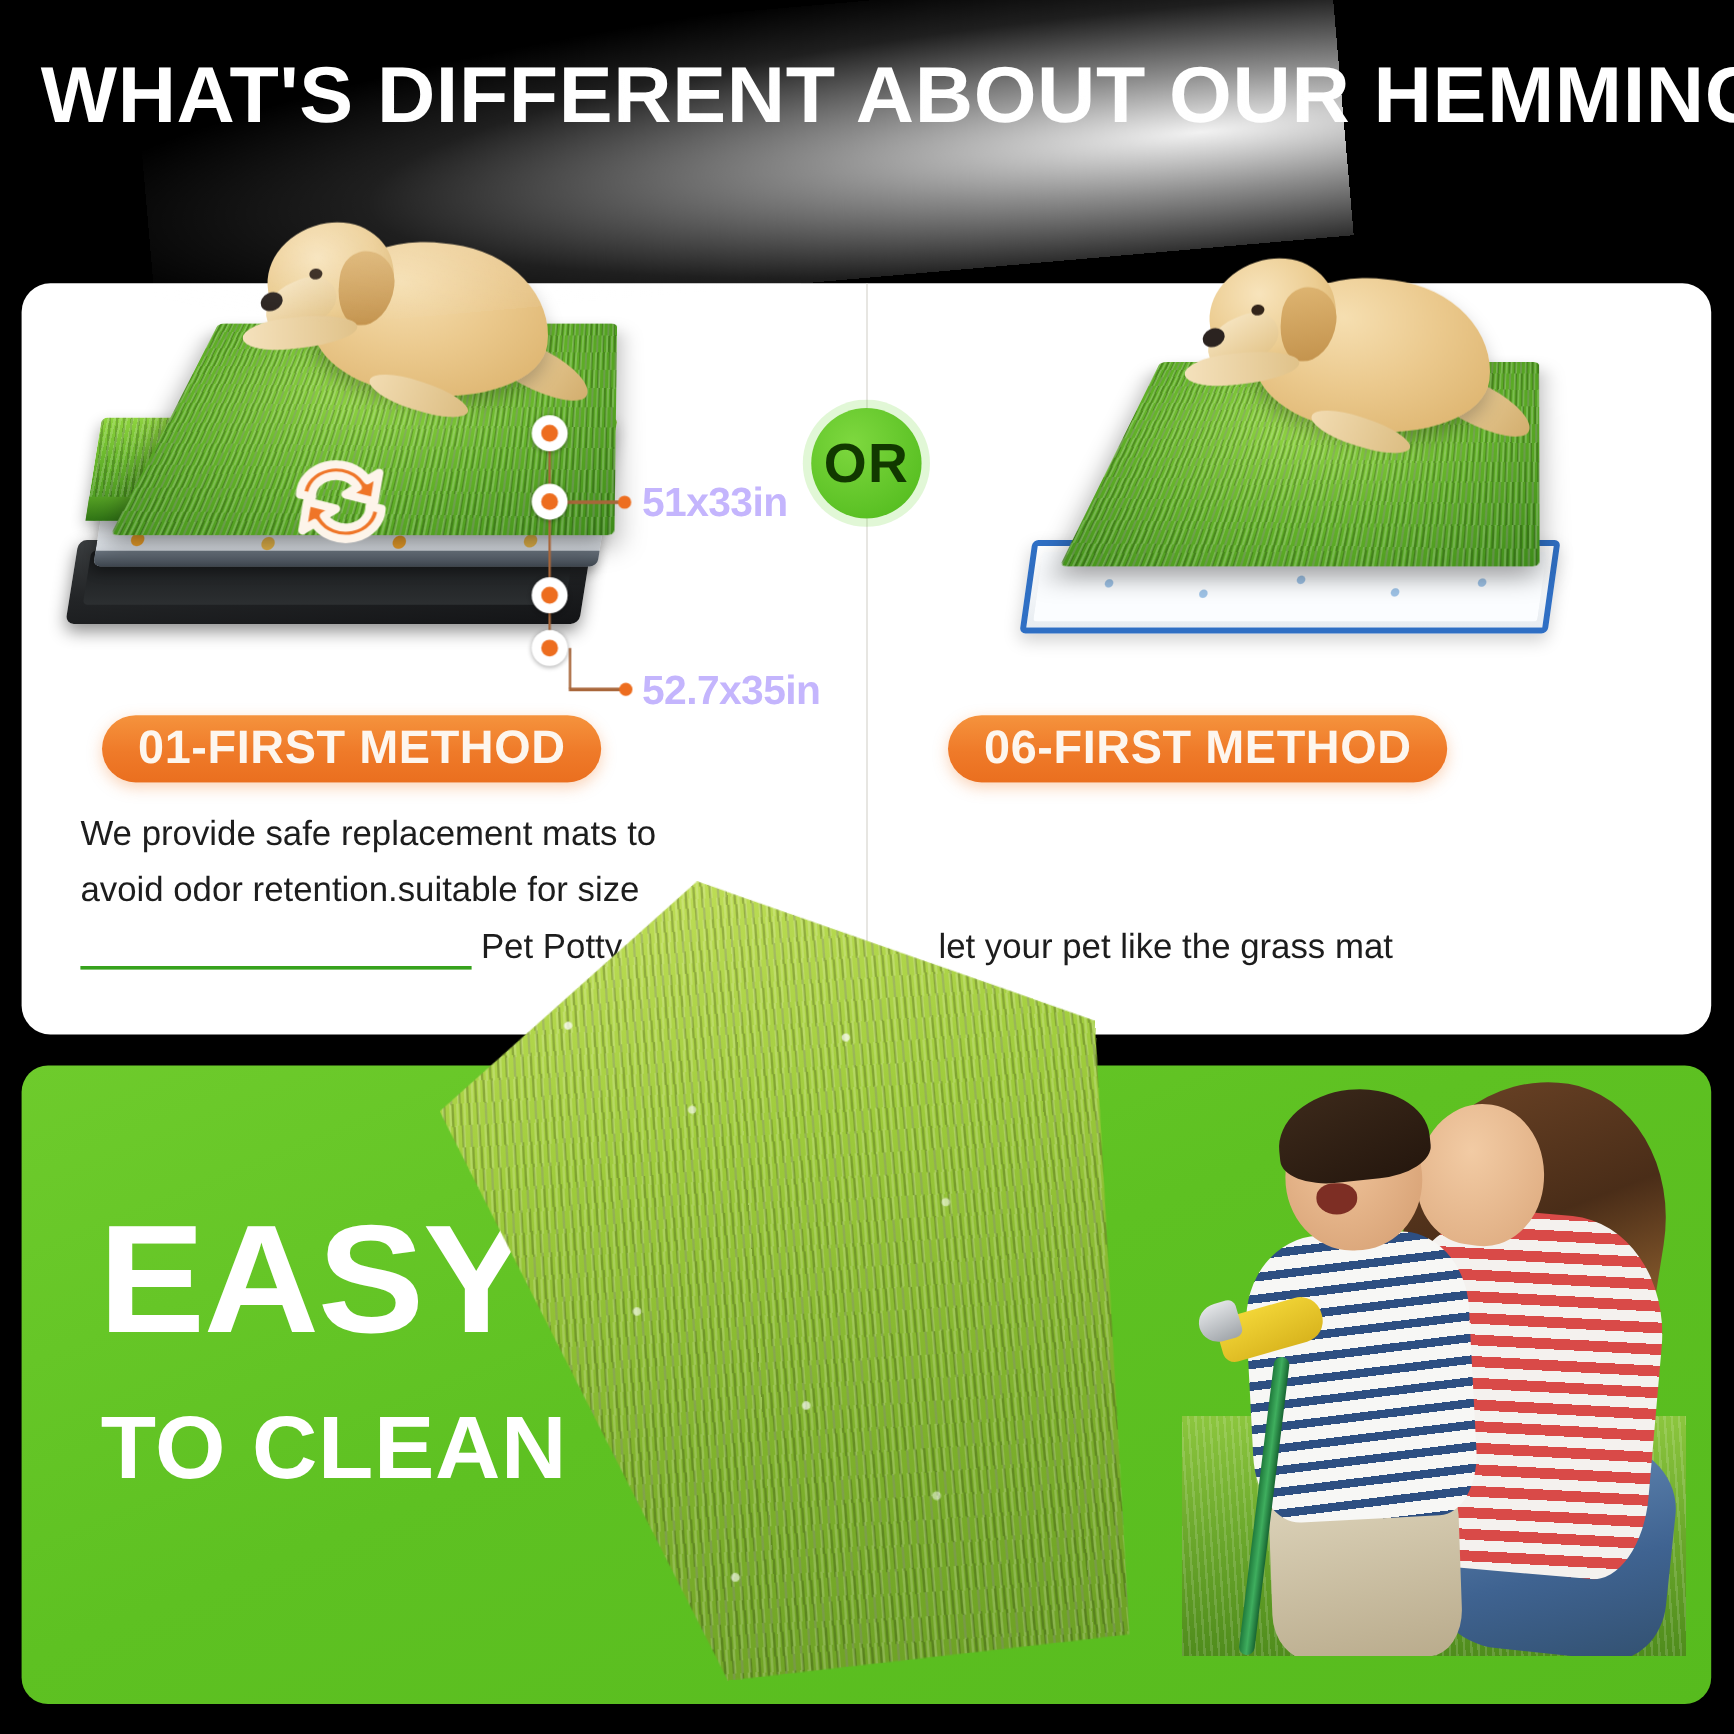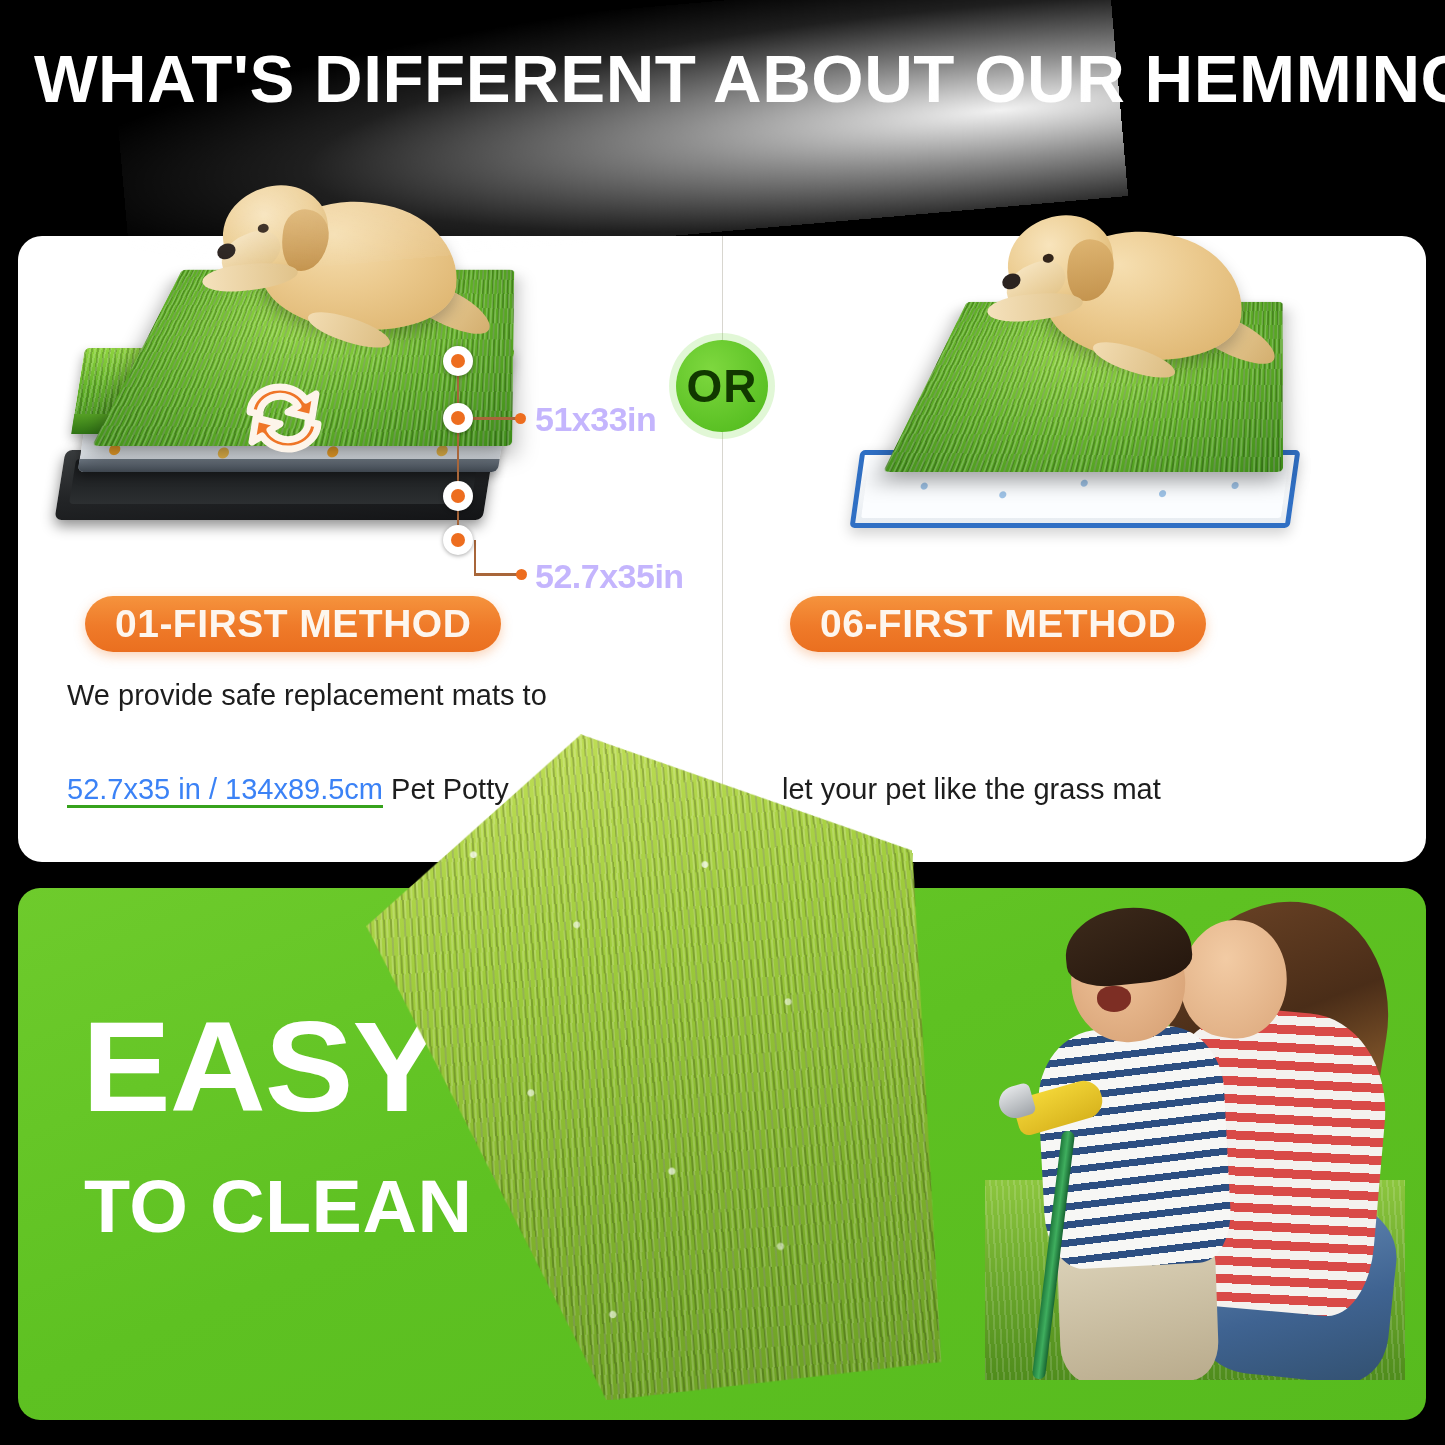--- a/index.html
+++ b/index.html
@@ -243,21 +243,21 @@
     letter-spacing:0.5px; white-space:nowrap;
     box-shadow:0 4px 12px rgba(240,130,50,.35);
     z-index:20;
   }
   .body-text{
     position:absolute; width:560px; z-index:18;
     color:#1d1d1d; font-size:29px; line-height:47px;
     font-family:"Liberation Sans", sans-serif;
   }
   .hl{
-    color:#3b82f6; font-weight:normal;
+    color:#ffffff; font-weight:bold;
     border-bottom:3px solid #36a21c;
   }
 
   
   .banner{
     position:absolute; left:18px; top:888px; width:1408px; height:532px;
     border-radius:22px;
     background:linear-gradient(158deg,#6ecb2c 0%,#5ec122 45%,#57bb1e 100%);
     overflow:hidden;
   }
@@ -472,21 +472,21 @@
     <div class="dog-paw"></div>
   </div>
 </div>
 
 <div class="badge" style="left:85px; top:596px;">01-FIRST METHOD</div>
 
 <div class="badge" style="left:790px; top:596px;">06-FIRST METHOD</div>
 
 <div class="body-text" style="left:67px; top:672px;">
   <span>We provide safe replacement mats to</span><br>
-  <br>
+  <span>avoid odor retention.suitable for size</span><br>
   <span class="hl">52.7x35 in / 134x89.5cm</span><span> Pet Potty</span>
 </div>
 
 <div class="body-text" style="left:782px; top:672px; width:600px;">
   <br>
   <br>
   <span>let your pet like the grass mat</span>
 </div>
 
 <div class="banner"></div>

